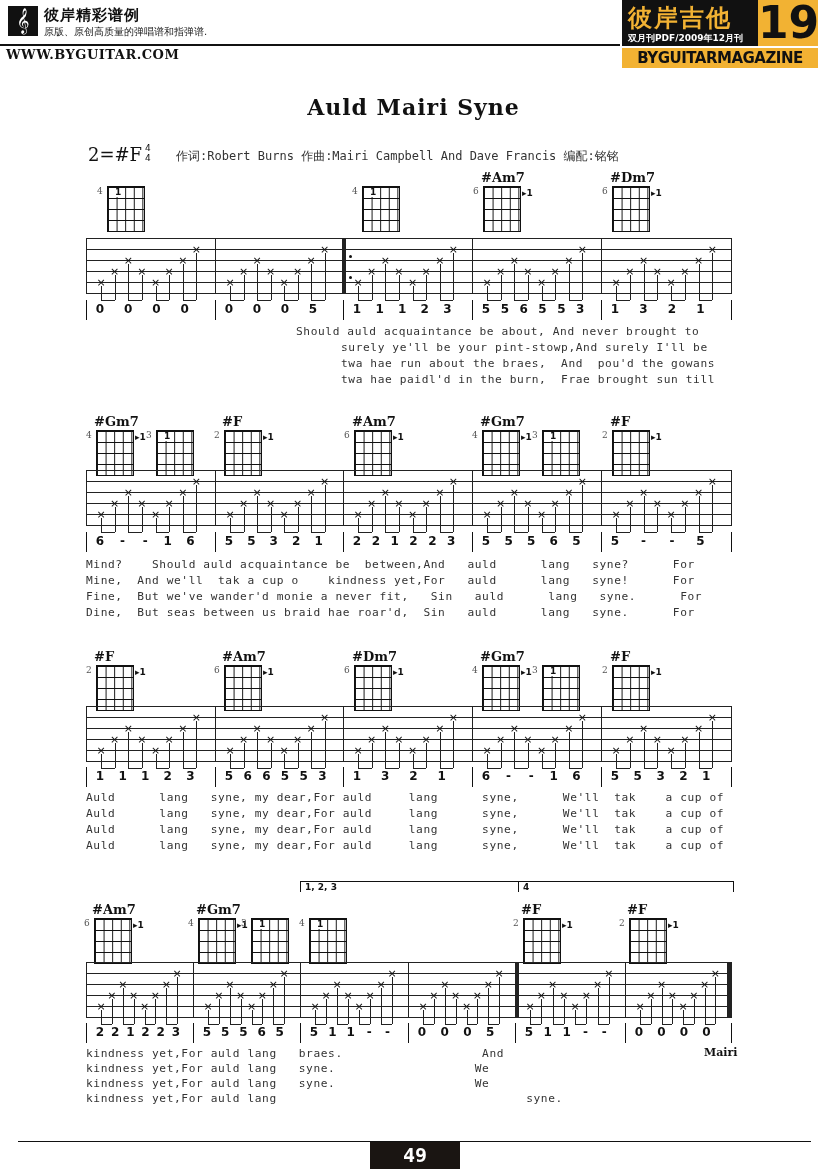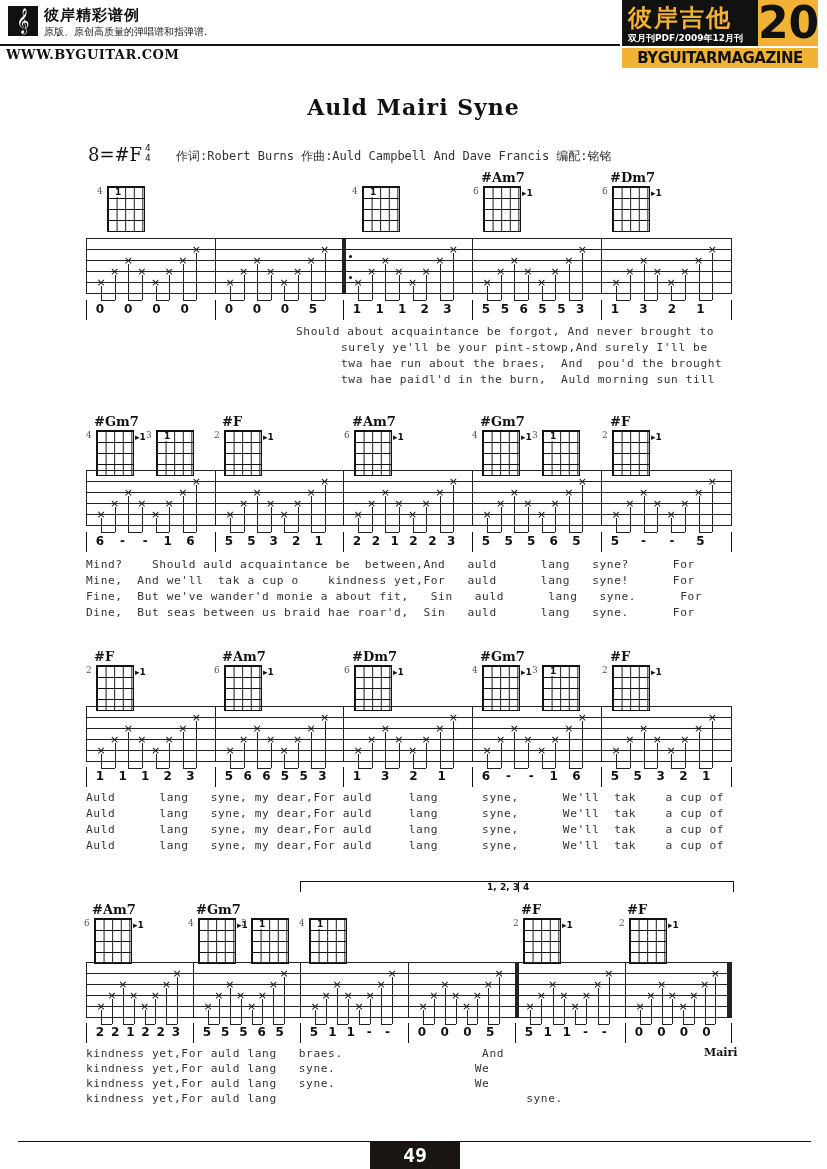--- a/index.html
+++ b/index.html
@@ -53,30 +53,30 @@
 <body>
 
 <div class="abs logo-box">𝄞</div>
 <div class="abs brand-title">彼岸精彩谱例</div>
 <div class="abs brand-sub">原版、原创高质量的弹唱谱和指弹谱.</div>
 <div class="abs header-rule"></div>
 <div class="abs site-url">WWW.BYGUITAR.COM</div>
 <div class="abs mag-box"></div>
 <div class="abs mag-name">彼岸吉他</div>
 <div class="abs mag-issue">双月刊PDF/2009年12月刊</div>
-<div class="abs mag-num">20</div>
+<div class="abs mag-num">19</div>
 <div class="abs mag-bar">BYGUITARMAGAZINE</div>
 
 <div class="abs song-title">Auld Mairi Syne</div>
-<div class="abs key">8=#F</div>
+<div class="abs key">2=#F</div>
 <div class="abs timesig">
   <div>4</div>
   <div>4</div>
 </div>
-<div class="abs credits">作词:Robert Burns  作曲:Auld Campbell And Dave Francis  编配:铭铭</div>
+<div class="abs credits">作词:Robert Burns  作曲:Mairi Campbell And Dave Francis  编配:铭铭</div>
 
 <div id="sys0">
     <div class="chord" style="left: 107px; top: 186px;">
       <div class="name"></div>
       <div class="fret">4</div>
       <div class="grid" style="width: 36px; height: 44px;"></div>
       <div class="fg" style="left: 8px; top: 2px;">1</div>
     </div>
     <div class="chord" style="left: 362px; top: 186px;">
       <div class="name"></div>
@@ -239,24 +239,24 @@
       <span class="n" style="left: 498.833px; top: 2px;">5</span>
       <span class="n" style="left: 517.667px; top: 2px;">6</span>
       <span class="n" style="left: 536.5px; top: 2px;">5</span>
       <span class="n" style="left: 555.333px; top: 2px;">5</span>
       <span class="n" style="left: 574.167px; top: 2px;">3</span>
       <span class="n" style="left: 609px; top: 2px;">1</span>
       <span class="n" style="left: 637.5px; top: 2px;">3</span>
       <span class="n" style="left: 666px; top: 2px;">2</span>
       <span class="n" style="left: 694.5px; top: 2px;">1</span>
     </div>
-    <div class="lyr" style="left: 296px; top: 324px;">Should about acquaintance be forgot, And never brought to</div>
+    <div class="lyr" style="left: 296px; top: 324px;">Should auld acquaintance be about, And never brought to</div>
     <div class="lyr" style="left: 341px; top: 340px;">surely ye'll be your pint-stowp,And surely I'll be</div>
-    <div class="lyr" style="left: 341px; top: 356px;">twa hae run about the braes,  And  pou'd the brought</div>
-    <div class="lyr" style="left: 341px; top: 372px;">twa hae paidl'd in the burn,  Auld morning sun till</div>
+    <div class="lyr" style="left: 341px; top: 356px;">twa hae run about the braes,  And  pou'd the gowans</div>
+    <div class="lyr" style="left: 341px; top: 372px;">twa hae paidl'd in the burn,  Frae brought sun till</div>
   </div>
 <div id="sys1">
     <div class="chord" style="left: 96px; top: 430px;">
       <div class="name">#Gm7</div>
       <div class="fret">4</div>
       <div class="grid" style="width: 36px; height: 44px;"></div>
       <div class="fg" style="left: 8px; top: 2px;"></div>
       <div class="barre" style="left: 39px; top: 2px;">▸1</div>
     </div>
     <div class="chord" style="left: 156px; top: 430px;">
@@ -441,21 +441,21 @@
       <span class="n" style="left: 525.2px; top: 2px;">5</span>
       <span class="n" style="left: 547.8px; top: 2px;">6</span>
       <span class="n" style="left: 570.4px; top: 2px;">5</span>
       <span class="n" style="left: 609px; top: 2px;">5</span>
       <span class="n" style="left: 637.5px; top: 2px;">-</span>
       <span class="n" style="left: 666px; top: 2px;">-</span>
       <span class="n" style="left: 694.5px; top: 2px;">5</span>
     </div>
     <div class="lyr" style="left: 86px; top: 557px;">Mind?    Should auld acquaintance be  between,And   auld      lang   syne?      For</div>
     <div class="lyr" style="left: 86px; top: 573px;">Mine,  And we'll  tak a cup o    kindness yet,For   auld      lang   syne!      For</div>
-    <div class="lyr" style="left: 86px; top: 589px;">Fine,  But we've wander'd monie a about fit,   Sin   auld      lang   syne.      For</div>
+    <div class="lyr" style="left: 86px; top: 589px;">Fine,  But we've wander'd monie a never fit,   Sin   auld      lang   syne.      For</div>
     <div class="lyr" style="left: 86px; top: 605px;">Dine,  But seas between us braid hae roar'd,  Sin   auld      lang   syne.      For</div>
   </div>
 <div id="sys2">
     <div class="chord" style="left: 96px; top: 665px;">
       <div class="name">#F</div>
       <div class="fret">2</div>
       <div class="grid" style="width: 36px; height: 44px;"></div>
       <div class="fg" style="left: 8px; top: 2px;"></div>
       <div class="barre" style="left: 39px; top: 2px;">▸1</div>
     </div>
@@ -679,21 +679,21 @@
       <div class="fg" style="left: 8px; top: 2px;"></div>
       <div class="barre" style="left: 39px; top: 2px;">▸1</div>
     </div>
     <div class="chord" style="left: 629px; top: 918px;">
       <div class="name">#F</div>
       <div class="fret">2</div>
       <div class="grid" style="width: 36px; height: 44px;"></div>
       <div class="fg" style="left: 8px; top: 2px;"></div>
       <div class="barre" style="left: 39px; top: 2px;">▸1</div>
     </div>
-    <div class="volta" style="left: 300px; top: 881px; width: 214px; text-align: right;">1, 2, 3</div>
+    <div class="volta" style="left: 300px; top: 881px; width: 214px;">1, 2, 3</div>
     <div class="volta" style="left: 518px; top: 881px; width: 210px; border-right: 1px solid rgb(17, 17, 17);">4</div>
     <div class="staff" style="left: 86px; top: 962px; width: 645px;">
       <div class="line" style="top: 0px;"></div>
       <div class="line" style="top: 11px;"></div>
       <div class="line" style="top: 22px;"></div>
       <div class="line" style="top: 33px;"></div>
       <div class="line" style="top: 44px;"></div>
       <div class="line" style="top: 55px;"></div>
       <div class="bar" style="left: 0px; top: 0px; height: 56px;"></div>
       <div class="bar" style="left: 107px; top: 0px; height: 56px;"></div>

